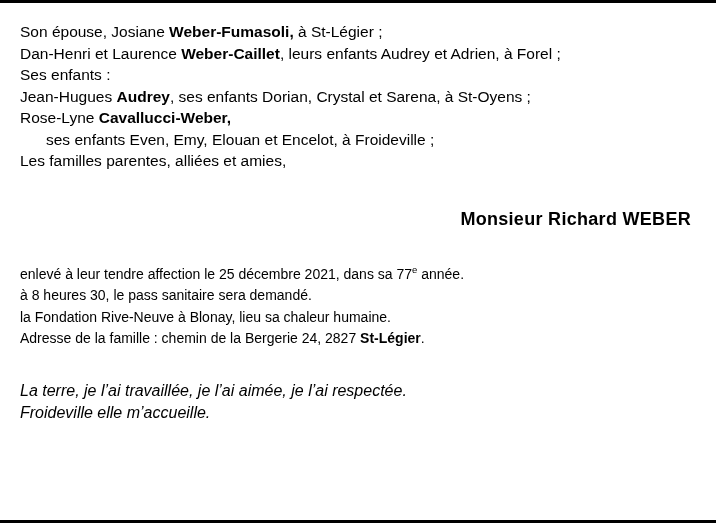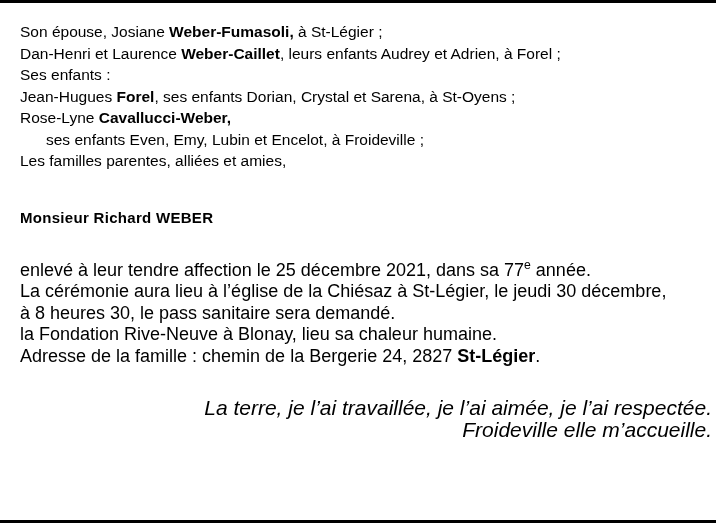--- a/index.html
+++ b/index.html
@@ -14,83 +14,82 @@
     color: #000000;
     overflow: hidden;
   }
   .notice {
     position: relative;
     width: 716px;
     height: 523px;
     box-sizing: border-box;
     border-top: 3px solid #000000;
     border-bottom: 3px solid #000000;
-    padding: 18px 4px 0 20px;
+    padding: 18px 25px 0 20px;
   }
   .family-block {
     font-size: 15.5px;
     line-height: 21.5px;
   }
   .family-line {
     white-space: nowrap;
   }
   .family-line.indent {
     padding-left: 26px;
   }
   b, .bold {
     font-weight: bold;
   }
   .deceased-name {
-    text-align: left;
-    font-size: 15px;
+    text-align: right;
+    font-size: 18px;
     font-weight: bold;
     letter-spacing: 0.3px;
     margin-top: 37px;
     margin-bottom: 34px;
   }
   .details-block {
-    font-size: 18px;
+    font-size: 14px;
     line-height: 21.5px;
   }
   .details-line {
     white-space: nowrap;
   }
   .epitaph {
     margin-top: 30px;
-    text-align: right;
+    text-align: left;
     font-style: italic;
-    font-size: 21px;
+    font-size: 16px;
     line-height: 22px;
   }
   sup {
     font-size: 0.68em;
     vertical-align: super;
     line-height: 0;
   }
 </style>
 </head>
 <body>
 
 <div class="notice">
 
   <div class="family-block">
       <div class="family-line"><span>Son épouse, Josiane </span><b>Weber-Fumasoli,</b><span> à St-Légier ;</span></div>
       <div class="family-line"><span>Dan-Henri et Laurence </span><b>Weber-Caillet</b><span>, leurs enfants Audrey et Adrien, à Forel ;</span></div>
       <div class="family-line"><span>Ses enfants :</span></div>
-      <div class="family-line"><span>Jean-Hugues </span><b>Forel</b><span>, ses enfants Dorian, Crystal et Sarena, à St-Oyens ;</span></div>
+      <div class="family-line"><span>Jean-Hugues </span><b>Audrey</b><span>, ses enfants Dorian, Crystal et Sarena, à St-Oyens ;</span></div>
       <div class="family-line"><span>Rose-Lyne </span><b>Cavallucci-Weber,</b></div>
-      <div class="family-line indent"><span>ses enfants Even, Emy, Lubin et Encelot, à Froideville ;</span></div>
+      <div class="family-line indent"><span>ses enfants Even, Emy, Elouan et Encelot, à Froideville ;</span></div>
       <div class="family-line"><span>Les familles parentes, alliées et amies,</span></div>
     </div>
 
   <div class="deceased-name">Monsieur Richard WEBER</div>
 
   <div class="details-block">
       <div class="details-line"><span>enlevé à leur tendre affection le 25 décembre 2021, dans sa 77</span><sup>e</sup><span> année.</span></div>
-      <div class="details-line"><span>La cérémonie aura lieu à l’église de la Chiésaz à St-Légier, le jeudi 30 décembre,</span></div>
       <div class="details-line"><span>à 8 heures 30, le pass sanitaire sera demandé.</span></div>
       <div class="details-line"><span>la Fondation Rive-Neuve à Blonay, lieu sa chaleur humaine.</span></div>
       <div class="details-line"><span>Adresse de la famille : chemin de la Bergerie 24, 2827 </span><b>St-Légier</b><span>.</span></div>
     </div>
 
   <div class="epitaph">
       <div>La terre, je l’ai travaillée, je l’ai aimée, je l’ai respectée.</div>
       <div>Froideville elle m’accueille.</div>
     </div>
 

